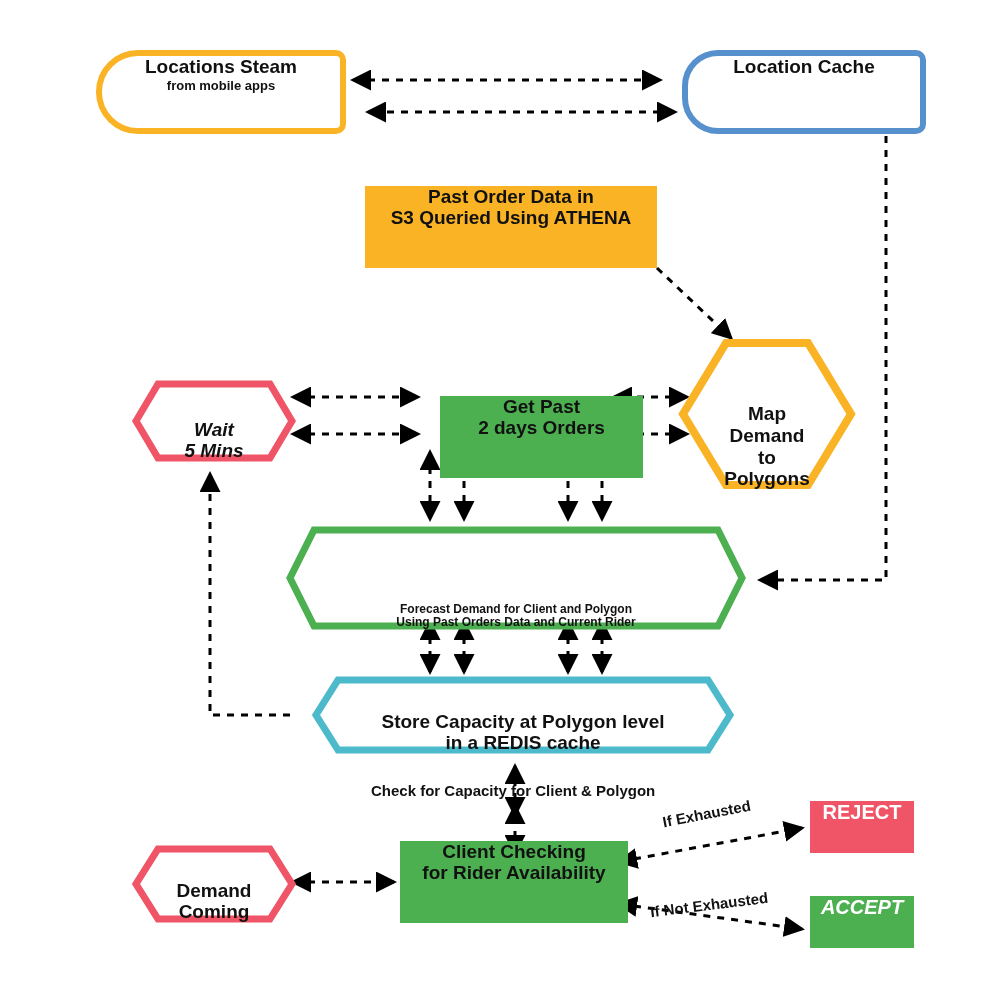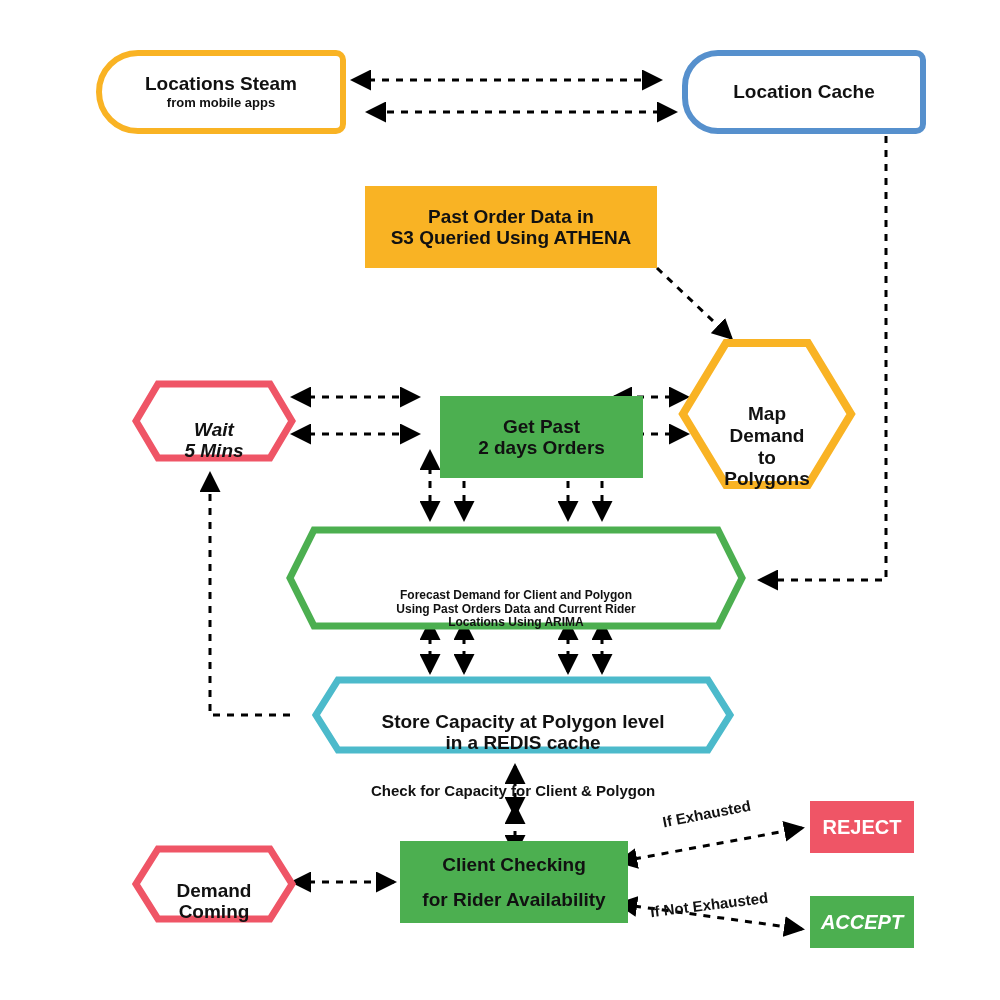--- a/index.html
+++ b/index.html
@@ -19,21 +19,21 @@
     left: 0; top: 0;
     width: 1000px;
     height: 1000px;
   }
   .node {
     position: absolute;
     box-sizing: border-box;
     display: flex;
     flex-direction: column;
     align-items: center;
-    justify-content: center;
+    justify-content: flex-start;
     text-align: center;
     font-weight: bold;
     color: #111111;
     line-height: 1.12;
   }
   .node .sub {
     font-size: 13px;
     font-weight: bold;
     margin-top: 2px;
   }
@@ -78,21 +78,20 @@
     background: var(--green);
     color: #ffffff;
     font-size: 20px;
     font-style: italic;
   }
   
   .n-client-checking {
     left: 400px; top: 841px; width: 228px; height: 82px;
     background: var(--green);
     font-size: 19px;
-    gap: 13px;
   }
   
   .hexwrap { position: absolute; }
   .hexwrap svg { position: absolute; left: 0; top: 0; }
   .hexwrap .hextext {
     position: absolute; left: 0; top: 0;
     width: 100%; height: 100%;
     display: flex; align-items: flex-end; justify-content: center;
     text-align: center;
     font-weight: bold;
@@ -224,21 +223,20 @@
 </div>
 
 <div class="hexwrap h-forecast">
   <svg viewBox="0 0 460 104" width="460" height="104">
     <polygon points="28,4 432,4 456,52 432,100 28,100 4,52" fill="#ffffff" stroke="#4CAF50" stroke-width="7"></polygon>
   </svg>
   <div class="hextext">
     <div>
       <div>Forecast Demand for Client and Polygon</div>
       <div>Using Past Orders Data and Current Rider</div>
-      <div>Locations Using ARIMA</div>
     </div>
   </div>
 </div>
 
 <div class="hexwrap h-store">
   <svg viewBox="0 0 422 78" width="422" height="78">
     <polygon points="26,4 396,4 418,39 396,74 26,74 4,39" fill="#ffffff" stroke="#4CBACB" stroke-width="7"></polygon>
   </svg>
   <div class="hextext">
     <div>

